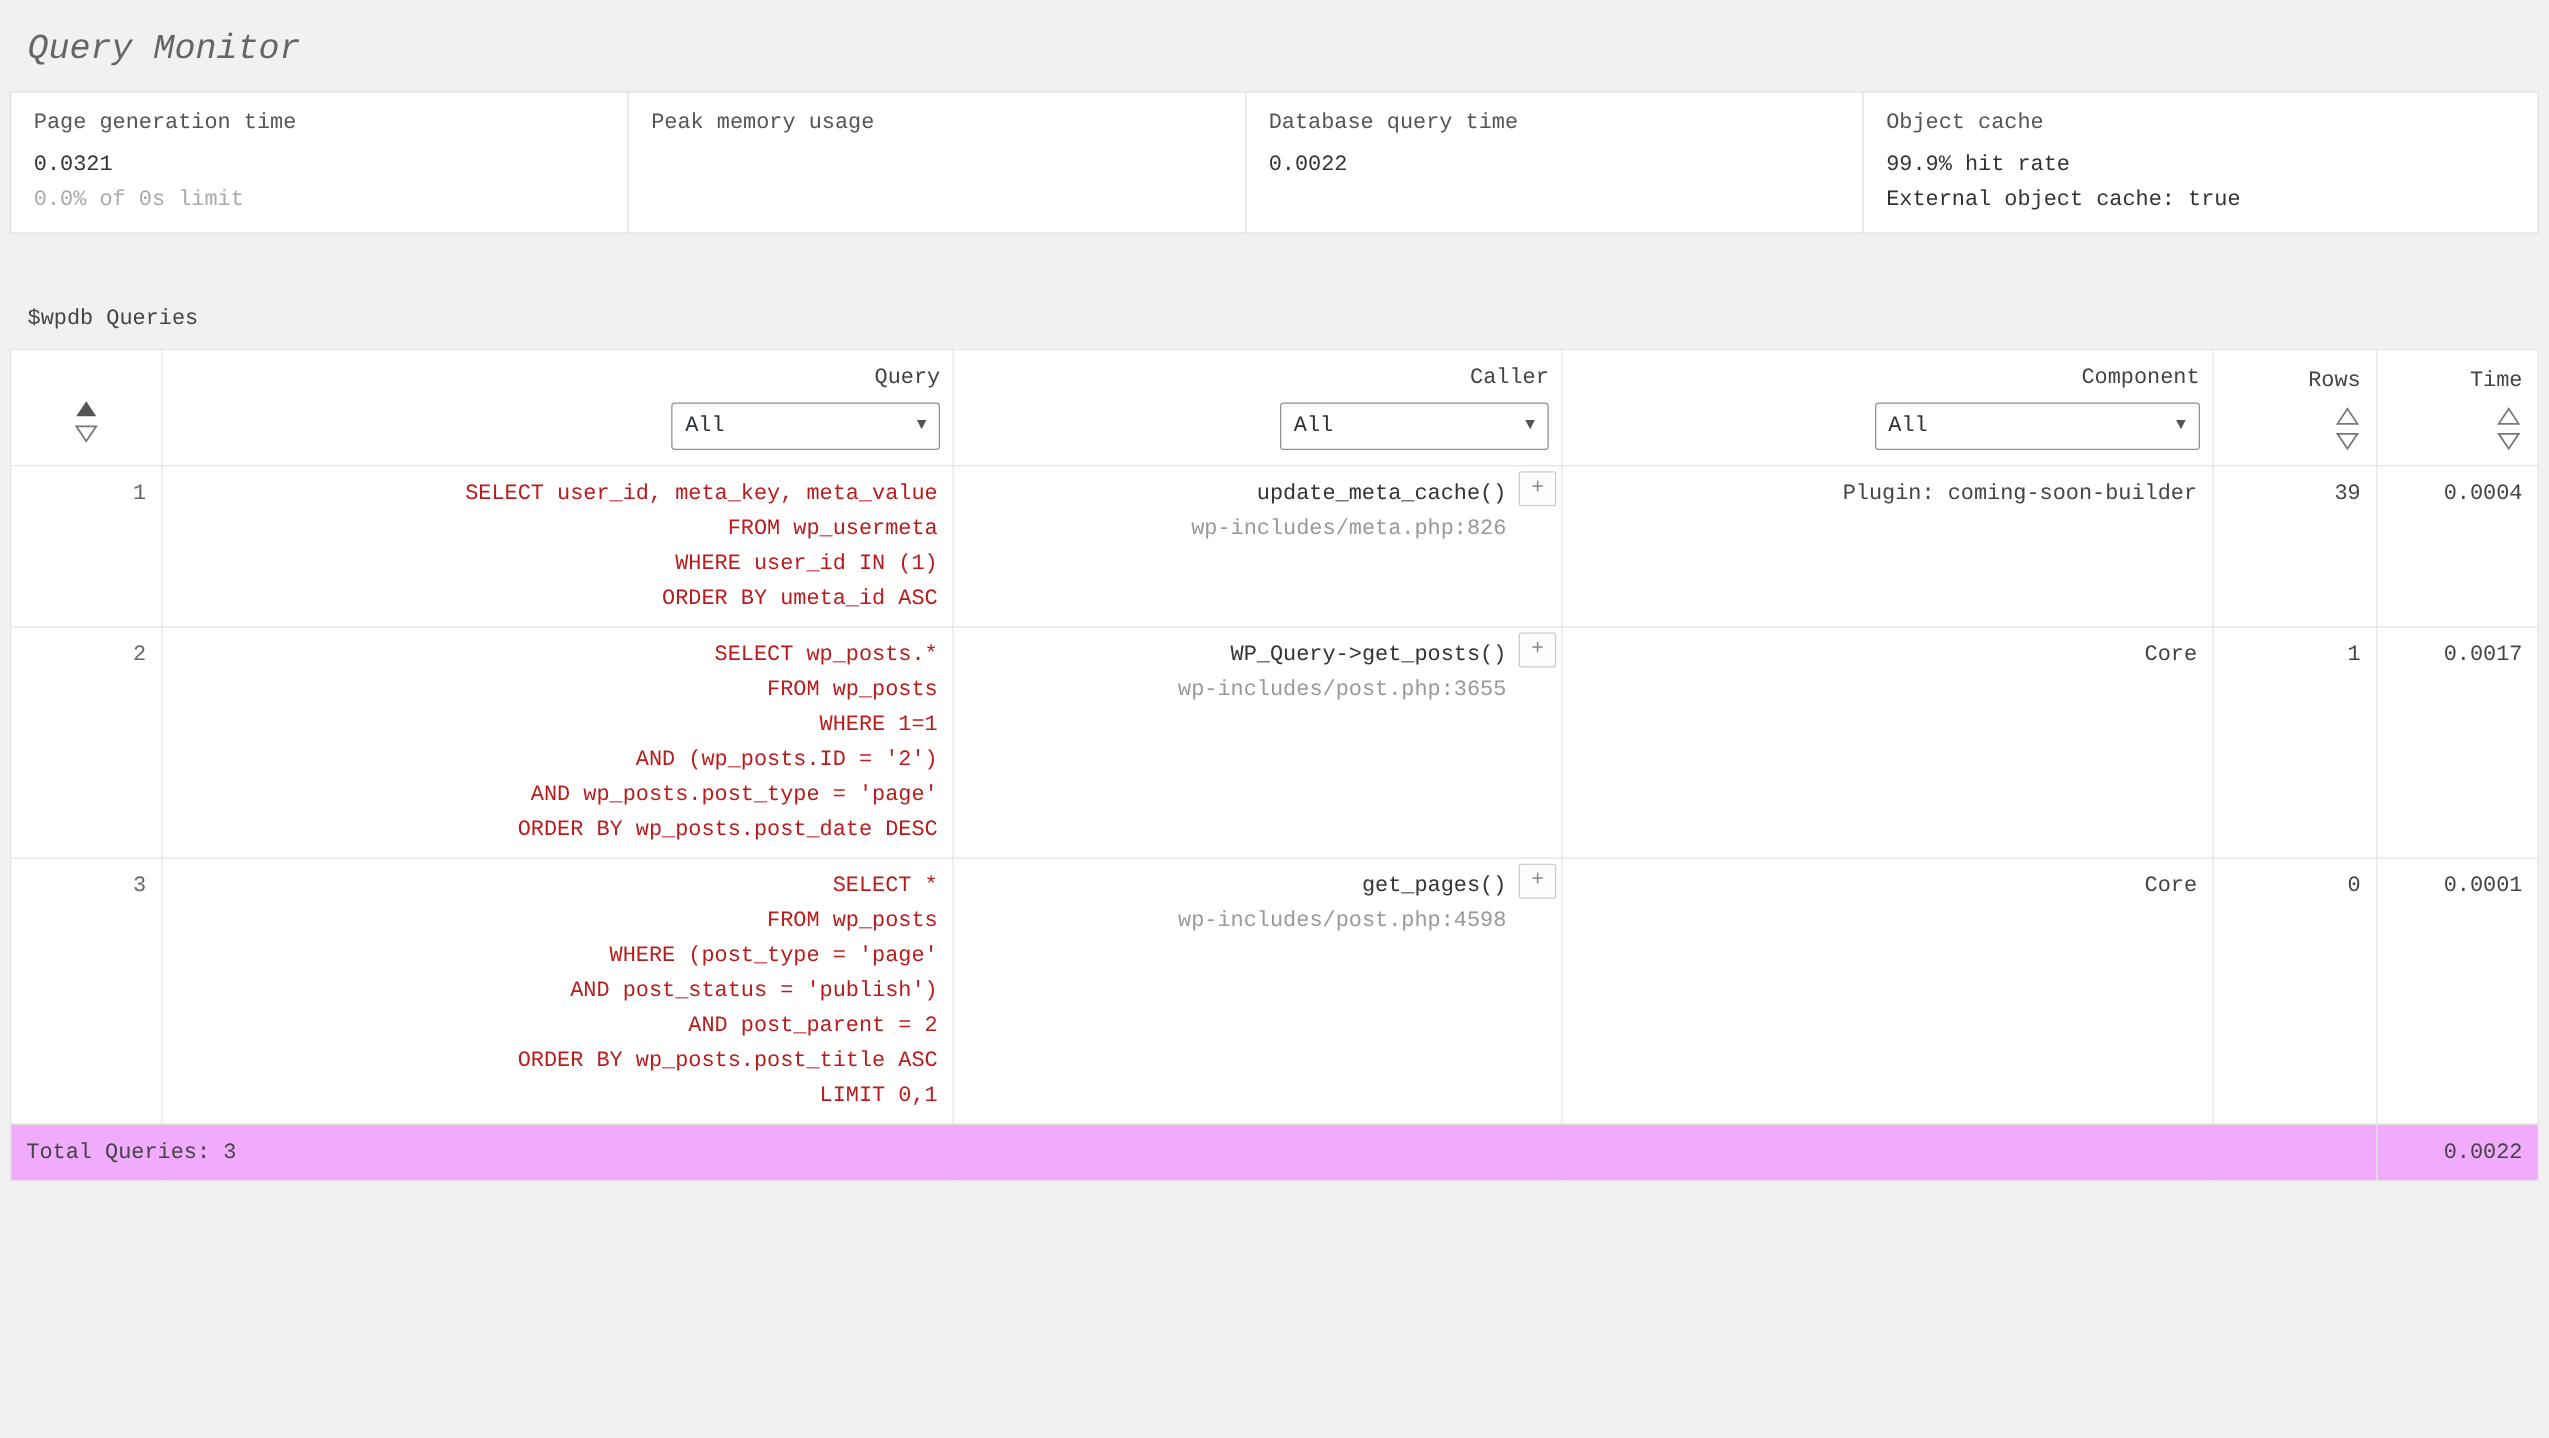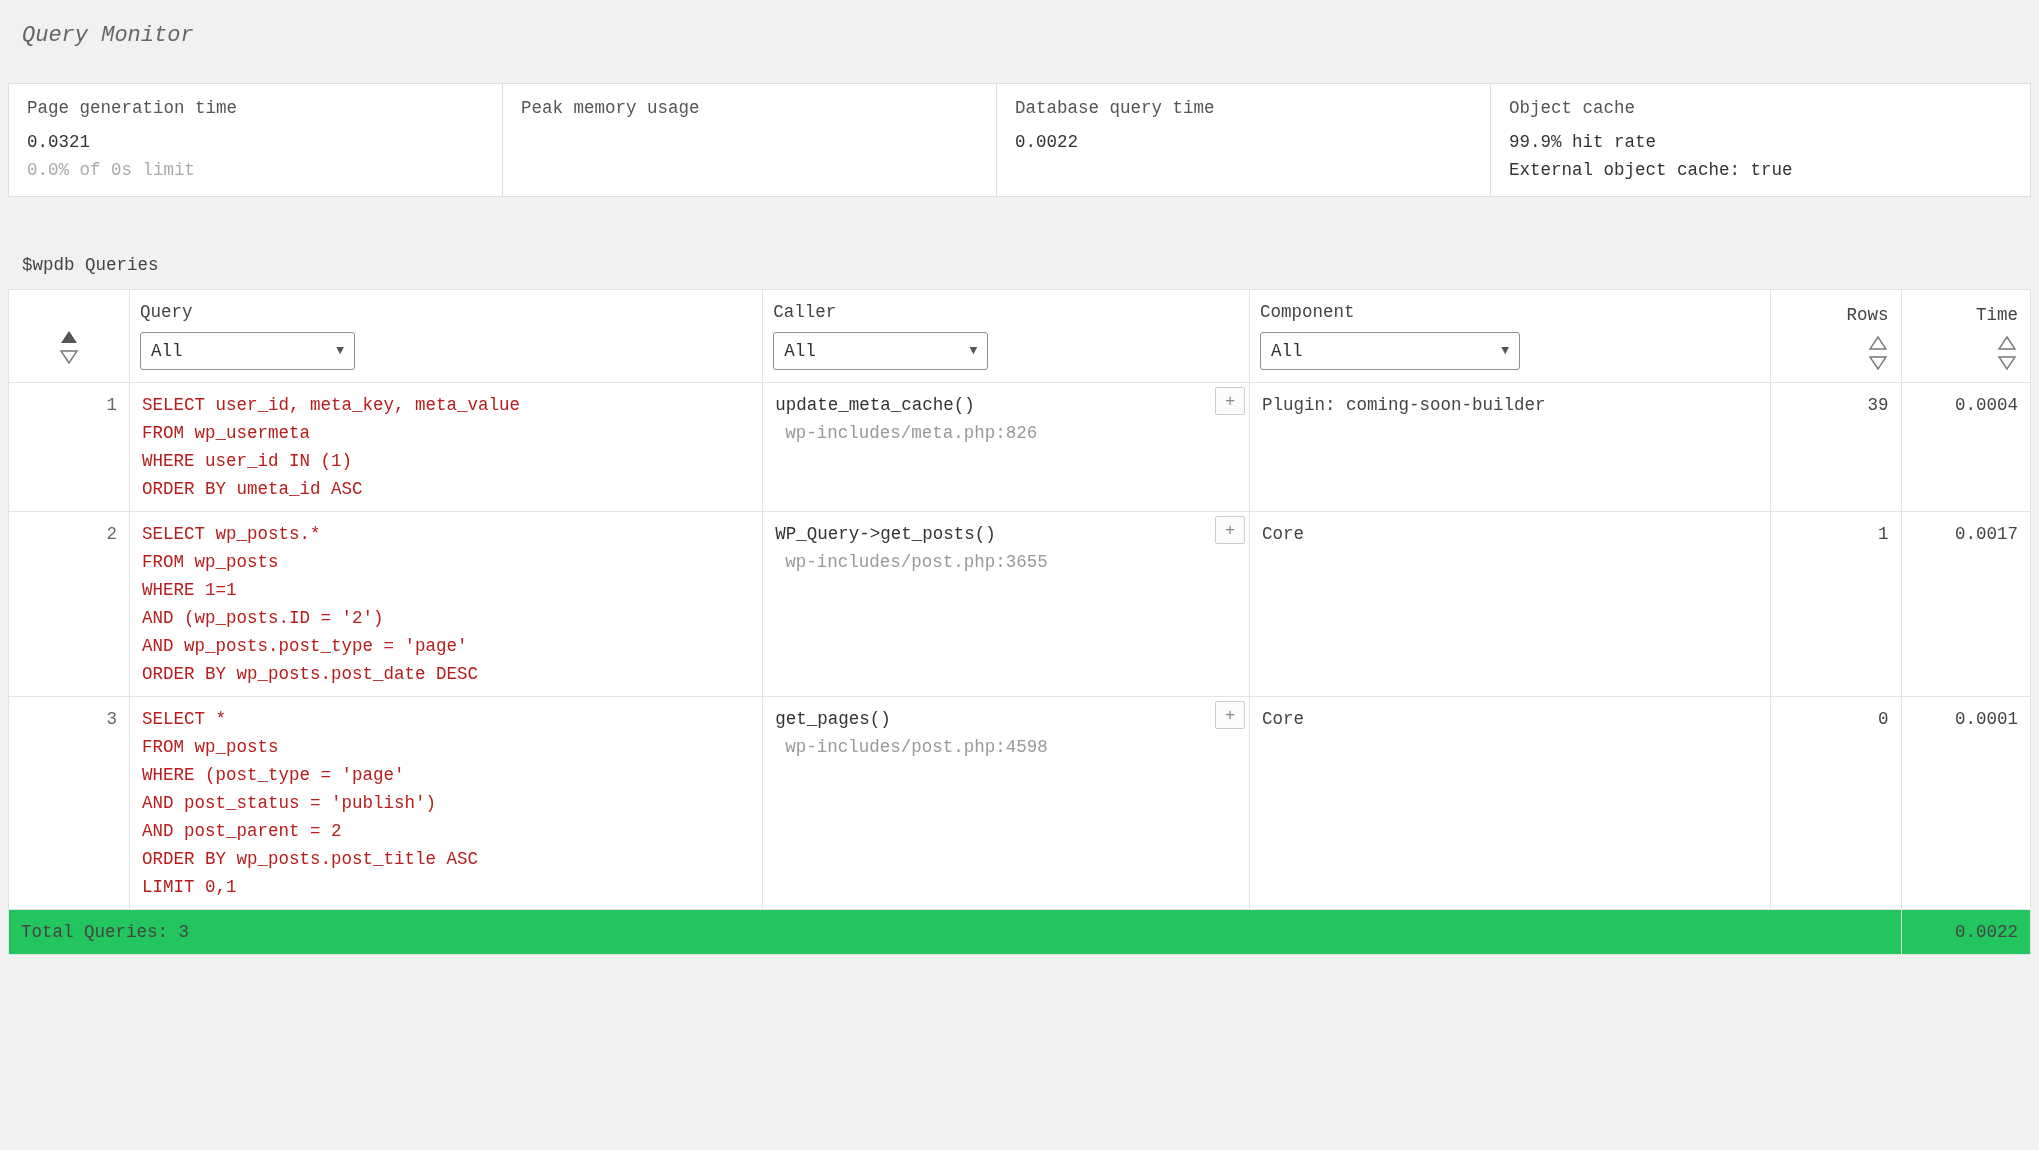--- a/index.html
+++ b/index.html
@@ -6,23 +6,23 @@
   body {
     font-family: Menlo, Consolas, monaco, "Courier New", monospace;
     font-size: 17.5px;
     line-height: 1.6;
     color: #444;
     background: #f1f1f1;
     padding: 10px 8px;
   }
   .panel-title {
     font-style: italic;
-    font-size: 22px;
+    font-size: 28px;
     color: #666;
-    padding: 8px 14px 30px 14px;
+    padding: 8px 14px 10px 14px;
     font-weight: 400;
   }
   .summary {
     display: flex;
     border: 1px solid #ddd;
     background: #fff;
   }
   .summary-cell {
     flex: 1;
     padding: 10px 14px 12px 18px;
@@ -42,21 +42,21 @@
   }
   table {
     width: 100%;
     border-collapse: collapse;
     background: #fff;
     table-layout: fixed;
   }
   th, td {
     border: 1px solid #e3e3e3;
     padding: 8px 12px;
-    text-align: left;
+    text-align: right;
     vertical-align: top;
   }
   th {
     font-weight: 400;
     color: #444;
     background: #fff;
   }
   col.c-num    { width: 86px; }
   col.c-query  { width: 450px; }
   col.c-caller { width: 346px; }
@@ -104,21 +104,21 @@
     background: #fcfcfc;
     display: flex;
     align-items: center;
     justify-content: center;
     color: #888;
     font-size: 17px;
     border-radius: 2px;
   }
 
   tfoot td {
-    background: #22c55e;
+    background: #f0abfc;
     color: #444;
     border: 1px solid #e3e3e3;
     margin-top: 20px;
   }
   .foot-left { text-align: left; }
   .foot-right { text-align: right; }
 
   .sort-svg { width: 22px; height: 36px; }
 </style>
 </head>

